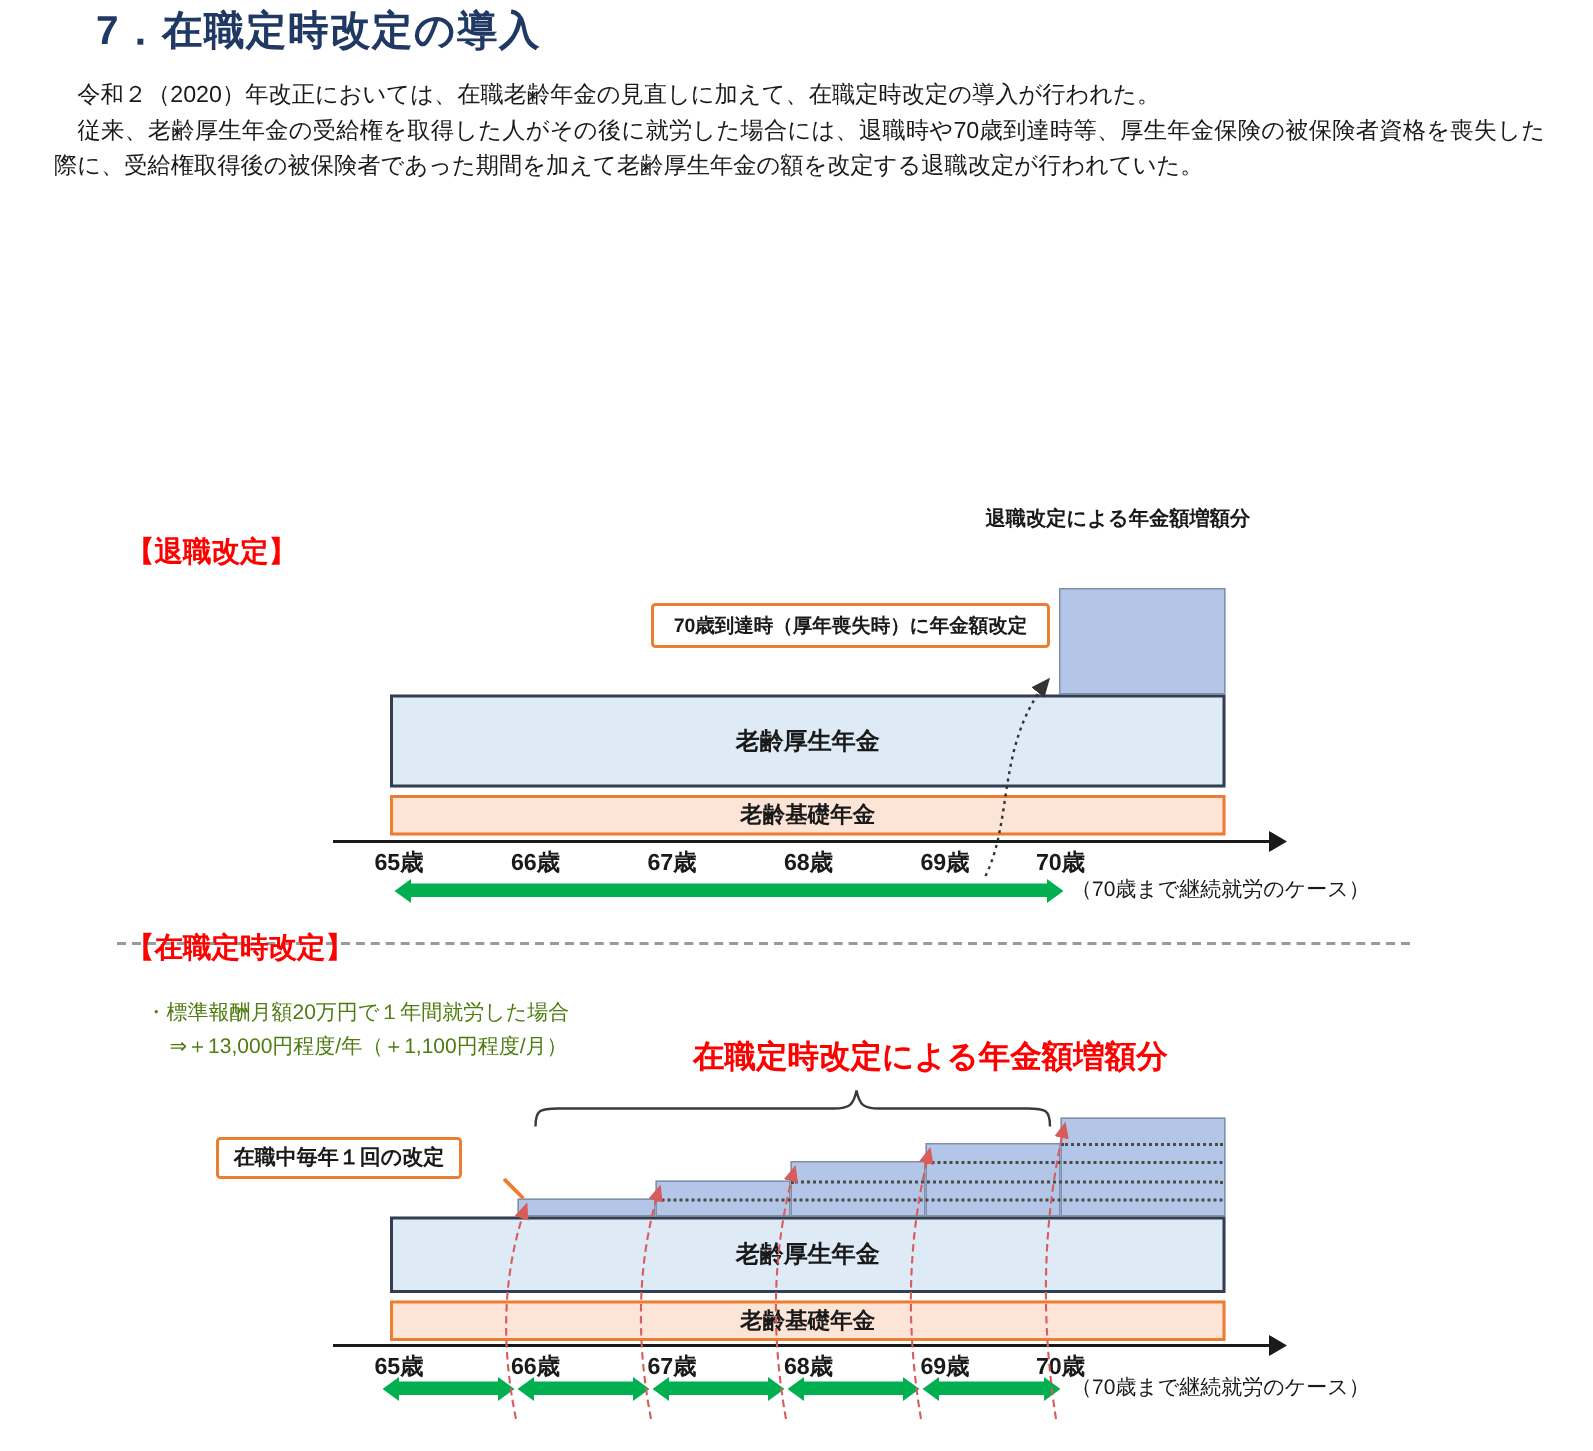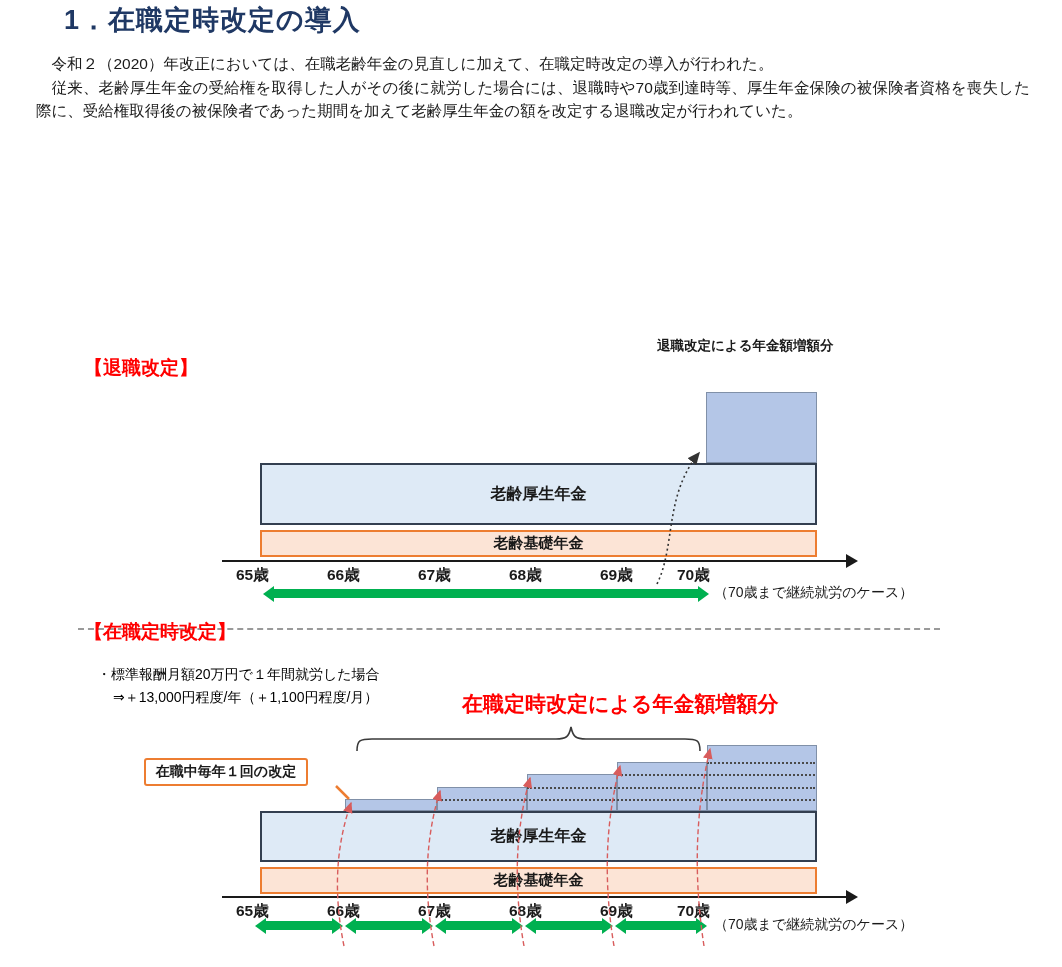--- a/index.html
+++ b/index.html
@@ -10,74 +10,75 @@
     overflow: hidden;
   }
   .title {
     position: absolute; left: 64px; top: 2px; margin: 0;
     font-size: 27px; font-weight: bold; color: var(--title, #1F3864); letter-spacing: 1px;
   }
   .body-text { position: absolute; left: 36px; top: 52px; width: 994px; font-size: 15.5px; line-height: 23.5px; }
   .body-text p { margin: 0; text-align: justify; }
 
   .diagram-label { position: absolute; font-size: 19px; font-weight: bold; color: var(--red, #FF0000); }
-  .small-note { position: absolute; font-size: 14px; color: #000000; }
+  .small-note { position: absolute; font-size: 14px; color: #4d7c0f; }
   .increase-label-1 { position: absolute; left: 657px; top: 337px; font-size: 13.5px; font-weight: bold; }
   .increase-label-2 { position: absolute; left: 462px; top: 690px; font-size: 21px; font-weight: bold; color: var(--red, #FF0000); }
 
   .block { position: absolute; background: var(--block_fill, #B4C6E7); border: 1px solid #8090a8; z-index: 1; }
 
   .callout {
     position: absolute; background: #fff; border: 2px solid var(--orange, #ED7D31); border-radius: 3px;
     display: flex; align-items: center; justify-content: center; font-weight: bold; font-size: 13px; z-index: 6;
   }
 
   .bar { position: absolute; display: flex; align-items: center; justify-content: center; font-weight: bold; z-index: 2; }
   .bar-kosei { background: var(--kosei_fill, #DEEAF6); border: 2px solid #333f50; font-size: 16px; }
   .bar-kiso  { background: var(--kiso_fill, #FCE4D6); border: 2px solid var(--orange, #ED7D31); font-size: 15px; }
 
   .axis { position: absolute; height: 2px; background: #1a1a1a; }
   .axis::after {
     content: ""; position: absolute; right: -11px; top: -6px; width: 0; height: 0;
     border-left: 12px solid #1a1a1a; border-top: 7px solid transparent; border-bottom: 7px solid transparent;
   }
 
-  .age { position: absolute; width: 60px; text-align: left; font-weight: bold; font-size: 15.5px; }
+  .age { position: absolute; width: 60px; text-align: center; font-weight: bold; font-size: 15.5px; }
 
   .garrow { position: absolute; height: 9px; background: var(--green, #00B050); }
   .garrow::before, .garrow::after {
     content: ""; position: absolute; top: -3.5px; width: 0; height: 0;
     border-top: 8px solid transparent; border-bottom: 8px solid transparent;
   }
   .garrow::before { left: -11px; border-right: 11px solid var(--green, #00B050); }
   .garrow::after  { right: -11px; border-left: 11px solid var(--green, #00B050); }
 
   .case-note { position: absolute; font-size: 14px; }
   .separator { position: absolute; left: 78px; top: 628px; width: 862px; border-top: 2px dashed #9a9a9a; }
   .dotline { position: absolute; border-top: 2px dotted #4a4a4a; z-index: 3; }
   .overlay { position: absolute; left: 0; top: 0; z-index: 5; pointer-events: none; }
 </style>
 </head>
 <body>
 
 <div class="page">
 
-  <h1 class="title">1．在職定時改定の導入</h1>
+  <h1 class="title">7．在職定時改定の導入</h1>
 
   <div class="body-text">
     <p>　令和２（2020）年改正においては、在職老齢年金の見直しに加えて、在職定時改定の導入が行われた。</p>
     <p>　従来、老齢厚生年金の受給権を取得した人がその後に就労した場合には、退職時や70歳到達時等、厚生年金保険の被保険者資格を喪失した際に、受給権取得後の被保険者であった期間を加えて老齢厚生年金の額を改定する退職改定が行われていた。</p>
   </div>
 
   <div class="diagram-label" style="left:84px; top:355px;">【退職改定】</div>
 
   <div class="increase-label-1">退職改定による年金額増額分</div>
 
   <div class="block" style="left:706px; top:392px; width:111px; height:71px;"></div>
 
+  <div class="callout" style="left:434px; top:402px; width:266px; height:30px;">70歳到達時（厚年喪失時）に年金額改定</div>
 
   <div class="bar bar-kosei" style="left:260px; top:463px; width:557px; height:62px;">老齢厚生年金</div>
   <div class="bar bar-kiso" style="left:260px; top:530px; width:557px; height:27px;">老齢基礎年金</div>
 
   <div class="axis" style="left:222px; top:560px; width:625px;"></div>
 
   <div class="age" style="left:236px; top:565px;">65歳</div>
   <div class="age" style="left:327px; top:565px;">66歳</div>
   <div class="age" style="left:418px; top:565px;">67歳</div>
   <div class="age" style="left:509px; top:565px;">68歳</div>

